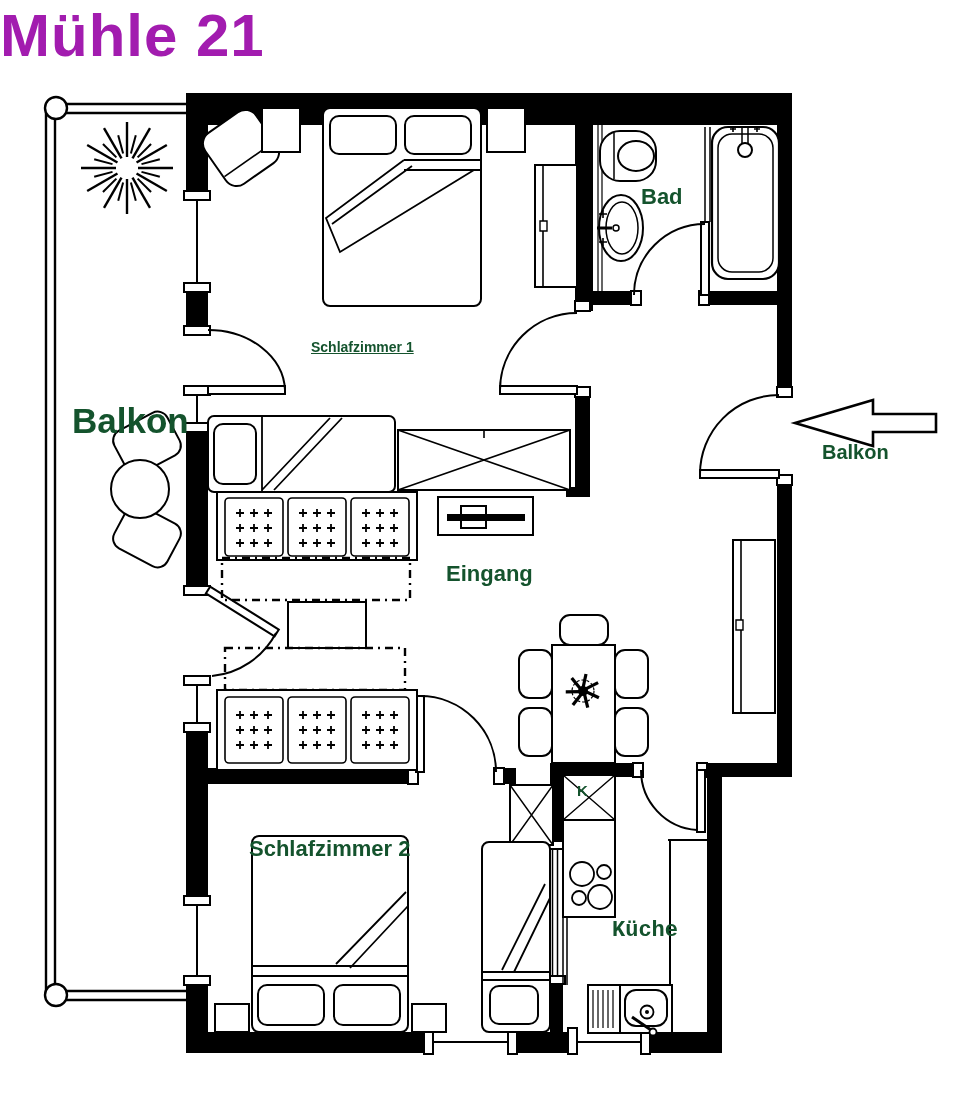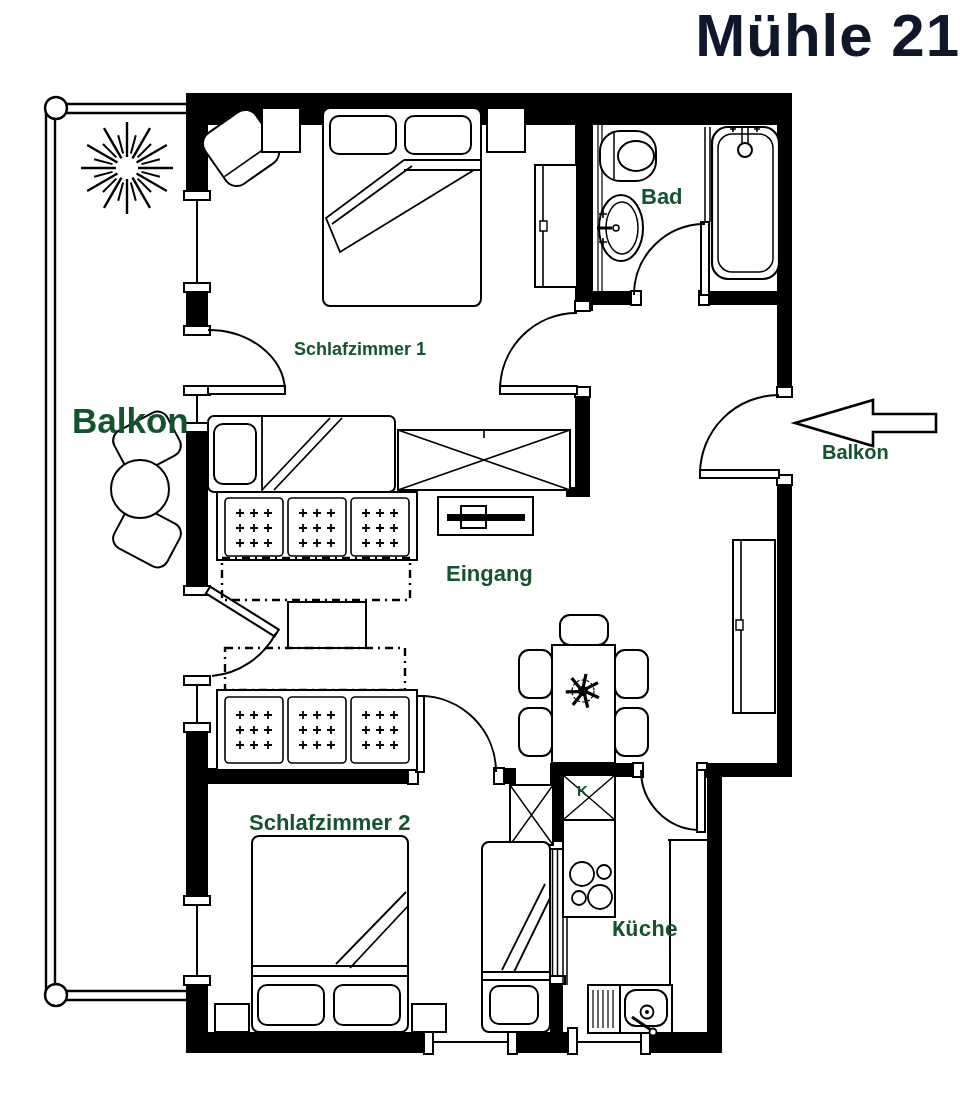--- a/index.html
+++ b/index.html
@@ -1,25 +1,25 @@
 <!DOCTYPE html>
 <html><head>
 <meta charset="utf-8">
 <style>
   html,body{margin:0;padding:0;background:#fff;}
   body{width:960px;height:1098px;position:relative;font-family:"Liberation Sans",sans-serif;overflow:hidden;}
   #plan{position:absolute;left:0;top:0;width:960px;height:1098px;}
   .lbl{position:absolute;color:#14532d;font-weight:700;white-space:nowrap;line-height:1;}
-  #title{left:0;right:0;top:6px;text-align:right;font-size:60px;letter-spacing:1px;color:#0f172a;}
+  #title{left:0;right:0;top:6px;text-align:left;font-size:60px;letter-spacing:1px;color:#a21caf;}
   #balkon{left:72px;top:356px;font-size:35px;margin-top:47px;}
-  #sz1{left:294px;top:340px;font-size:18px;}
+  #sz1{left:311px;top:340px;font-size:14px;text-decoration:underline;}
   #bad{left:641px;top:186px;font-size:22px;}
   #eingang{left:822px;top:442px;font-size:20px;}
   #wohnraum{left:446px;top:563px;font-size:22px;}
-  #sz2{left:249px;top:812px;font-size:22px;}
+  #sz2{left:249px;top:838px;font-size:22px;}
   #klabel{left:577px;top:783px;font-size:15px;}
   #kueche{left:612px;top:920px;font-size:22px;font-family:Liberation Mono, monospace;}
   svg *{vector-effect:non-scaling-stroke;}
 </style>
 </head>
 <body>
 
 <svg id="plan" viewBox="0 0 960 1098" fill="none" stroke-linecap="butt">
   <defs>
     <path id="plus" d="M-4 0 H4 M0 -4 V4" stroke="#000" stroke-width="1.8"></path>

